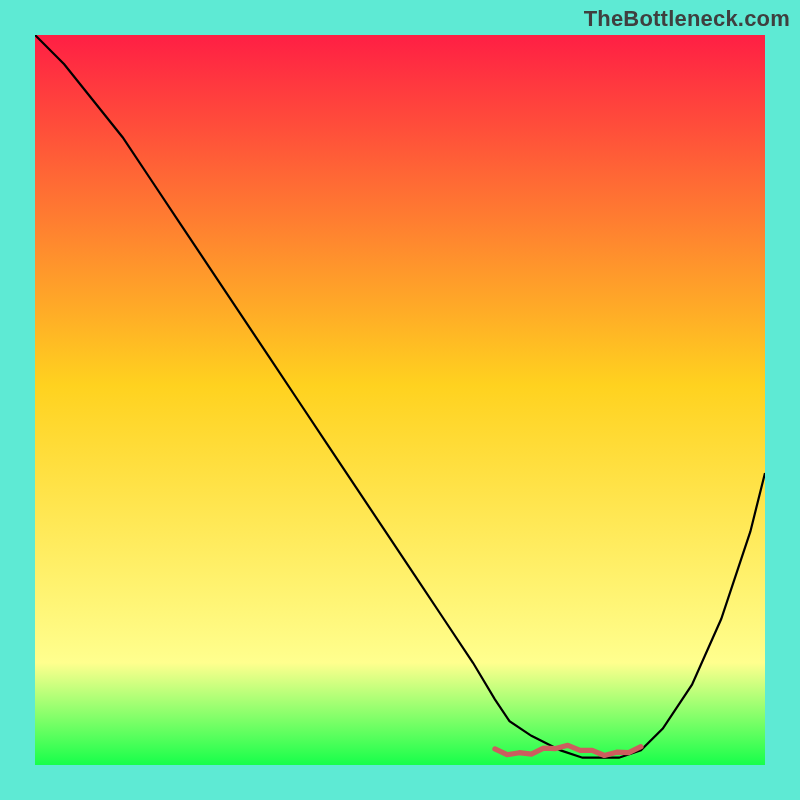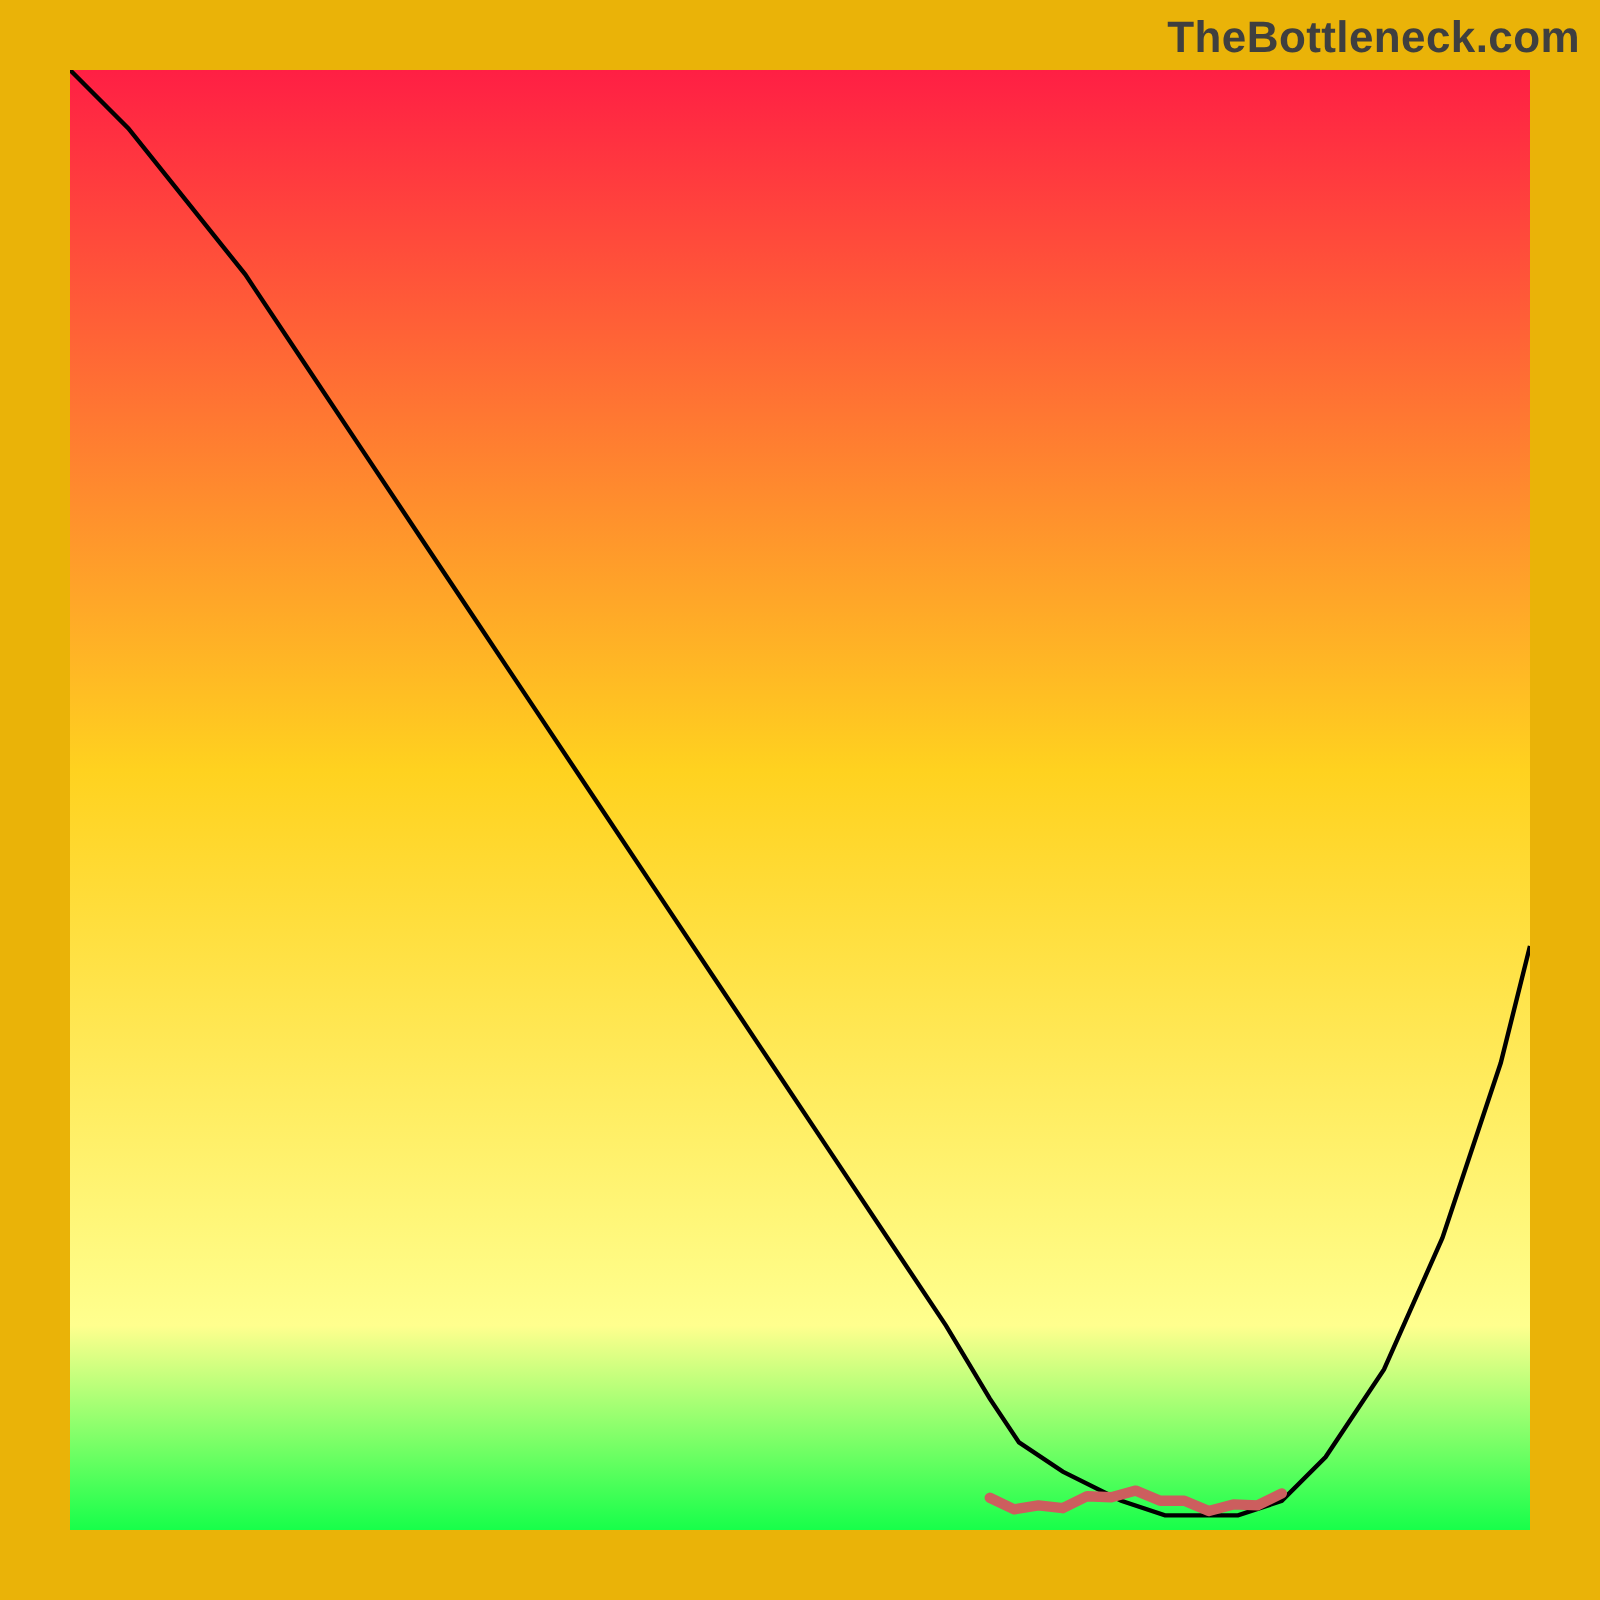--- a/index.html
+++ b/index.html
@@ -7,21 +7,21 @@
     padding: 0;
     width: 800px;
     height: 800px;
     background: #000;
     overflow: hidden;
   }
   .container {
     position: relative;
     width: 800px;
     height: 800px;
-    background: #eab308;
+    background: #5eead4;
   }
   .watermark {
     position: absolute;
     top: 6px;
     right: 10px;
     color: #3f3f3f;
     font-family: Arial, Helvetica, sans-serif;
     font-size: 22px;
     font-weight: bold;
     letter-spacing: 0.2px;

